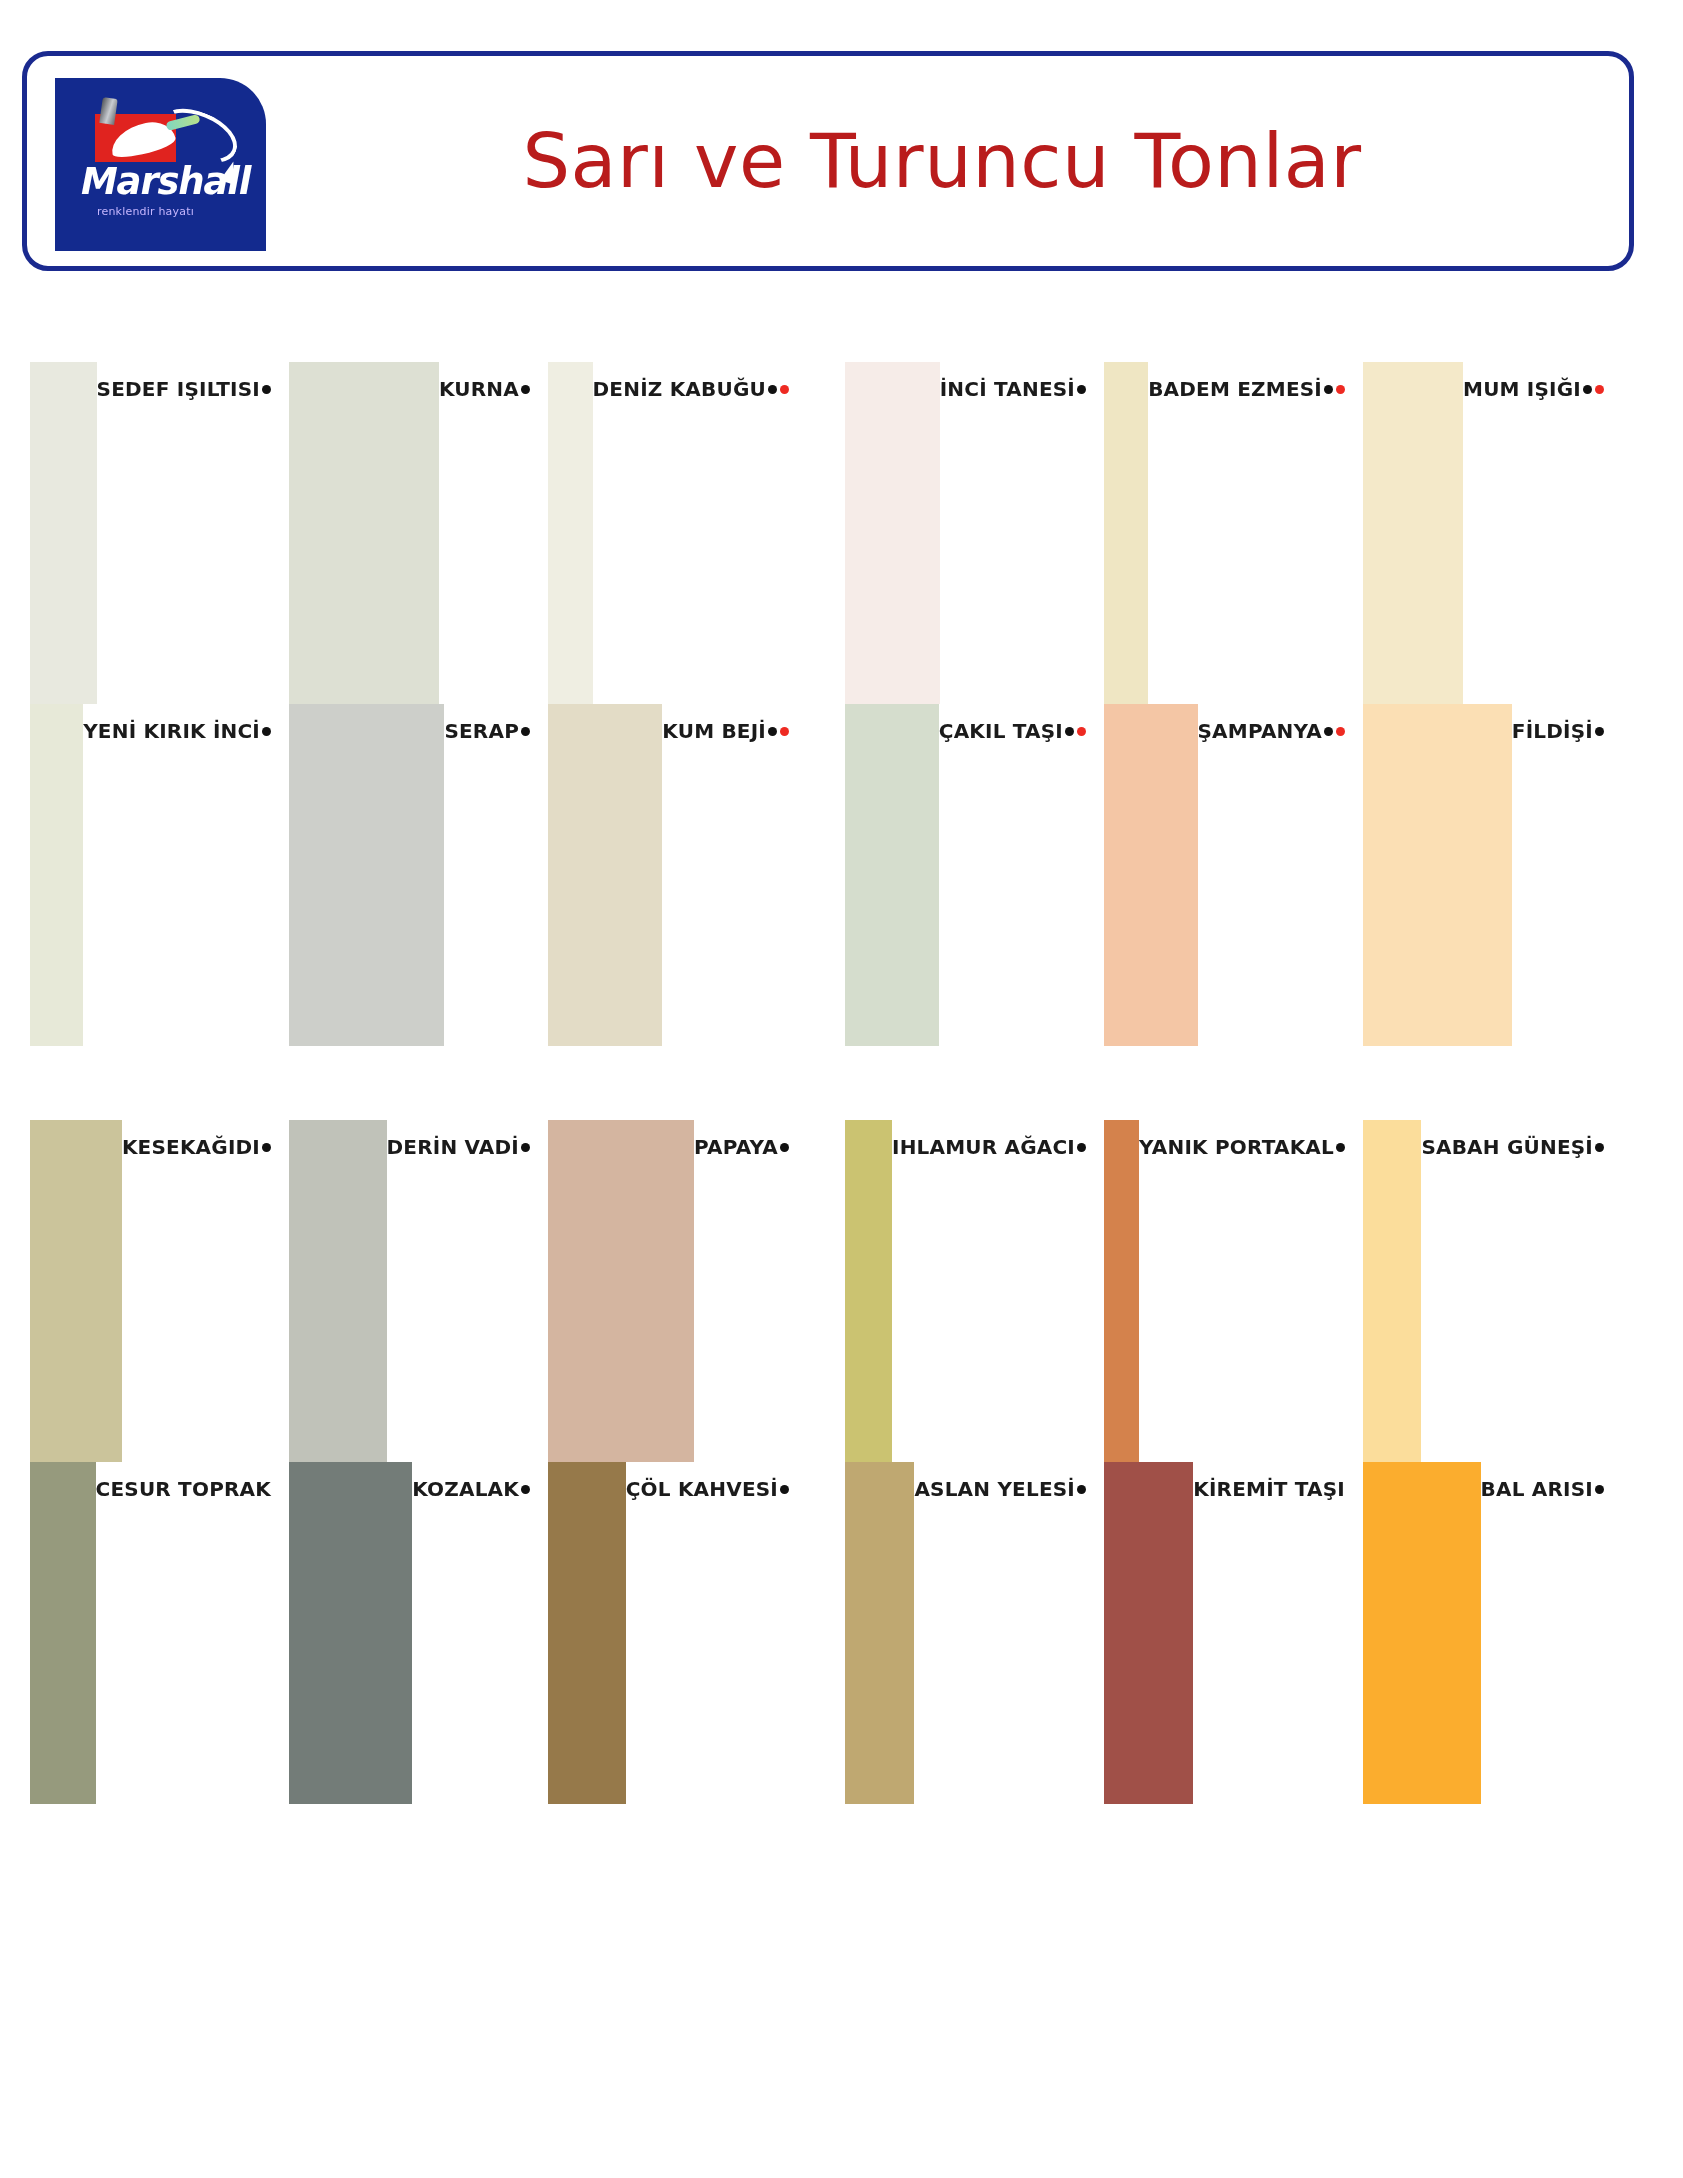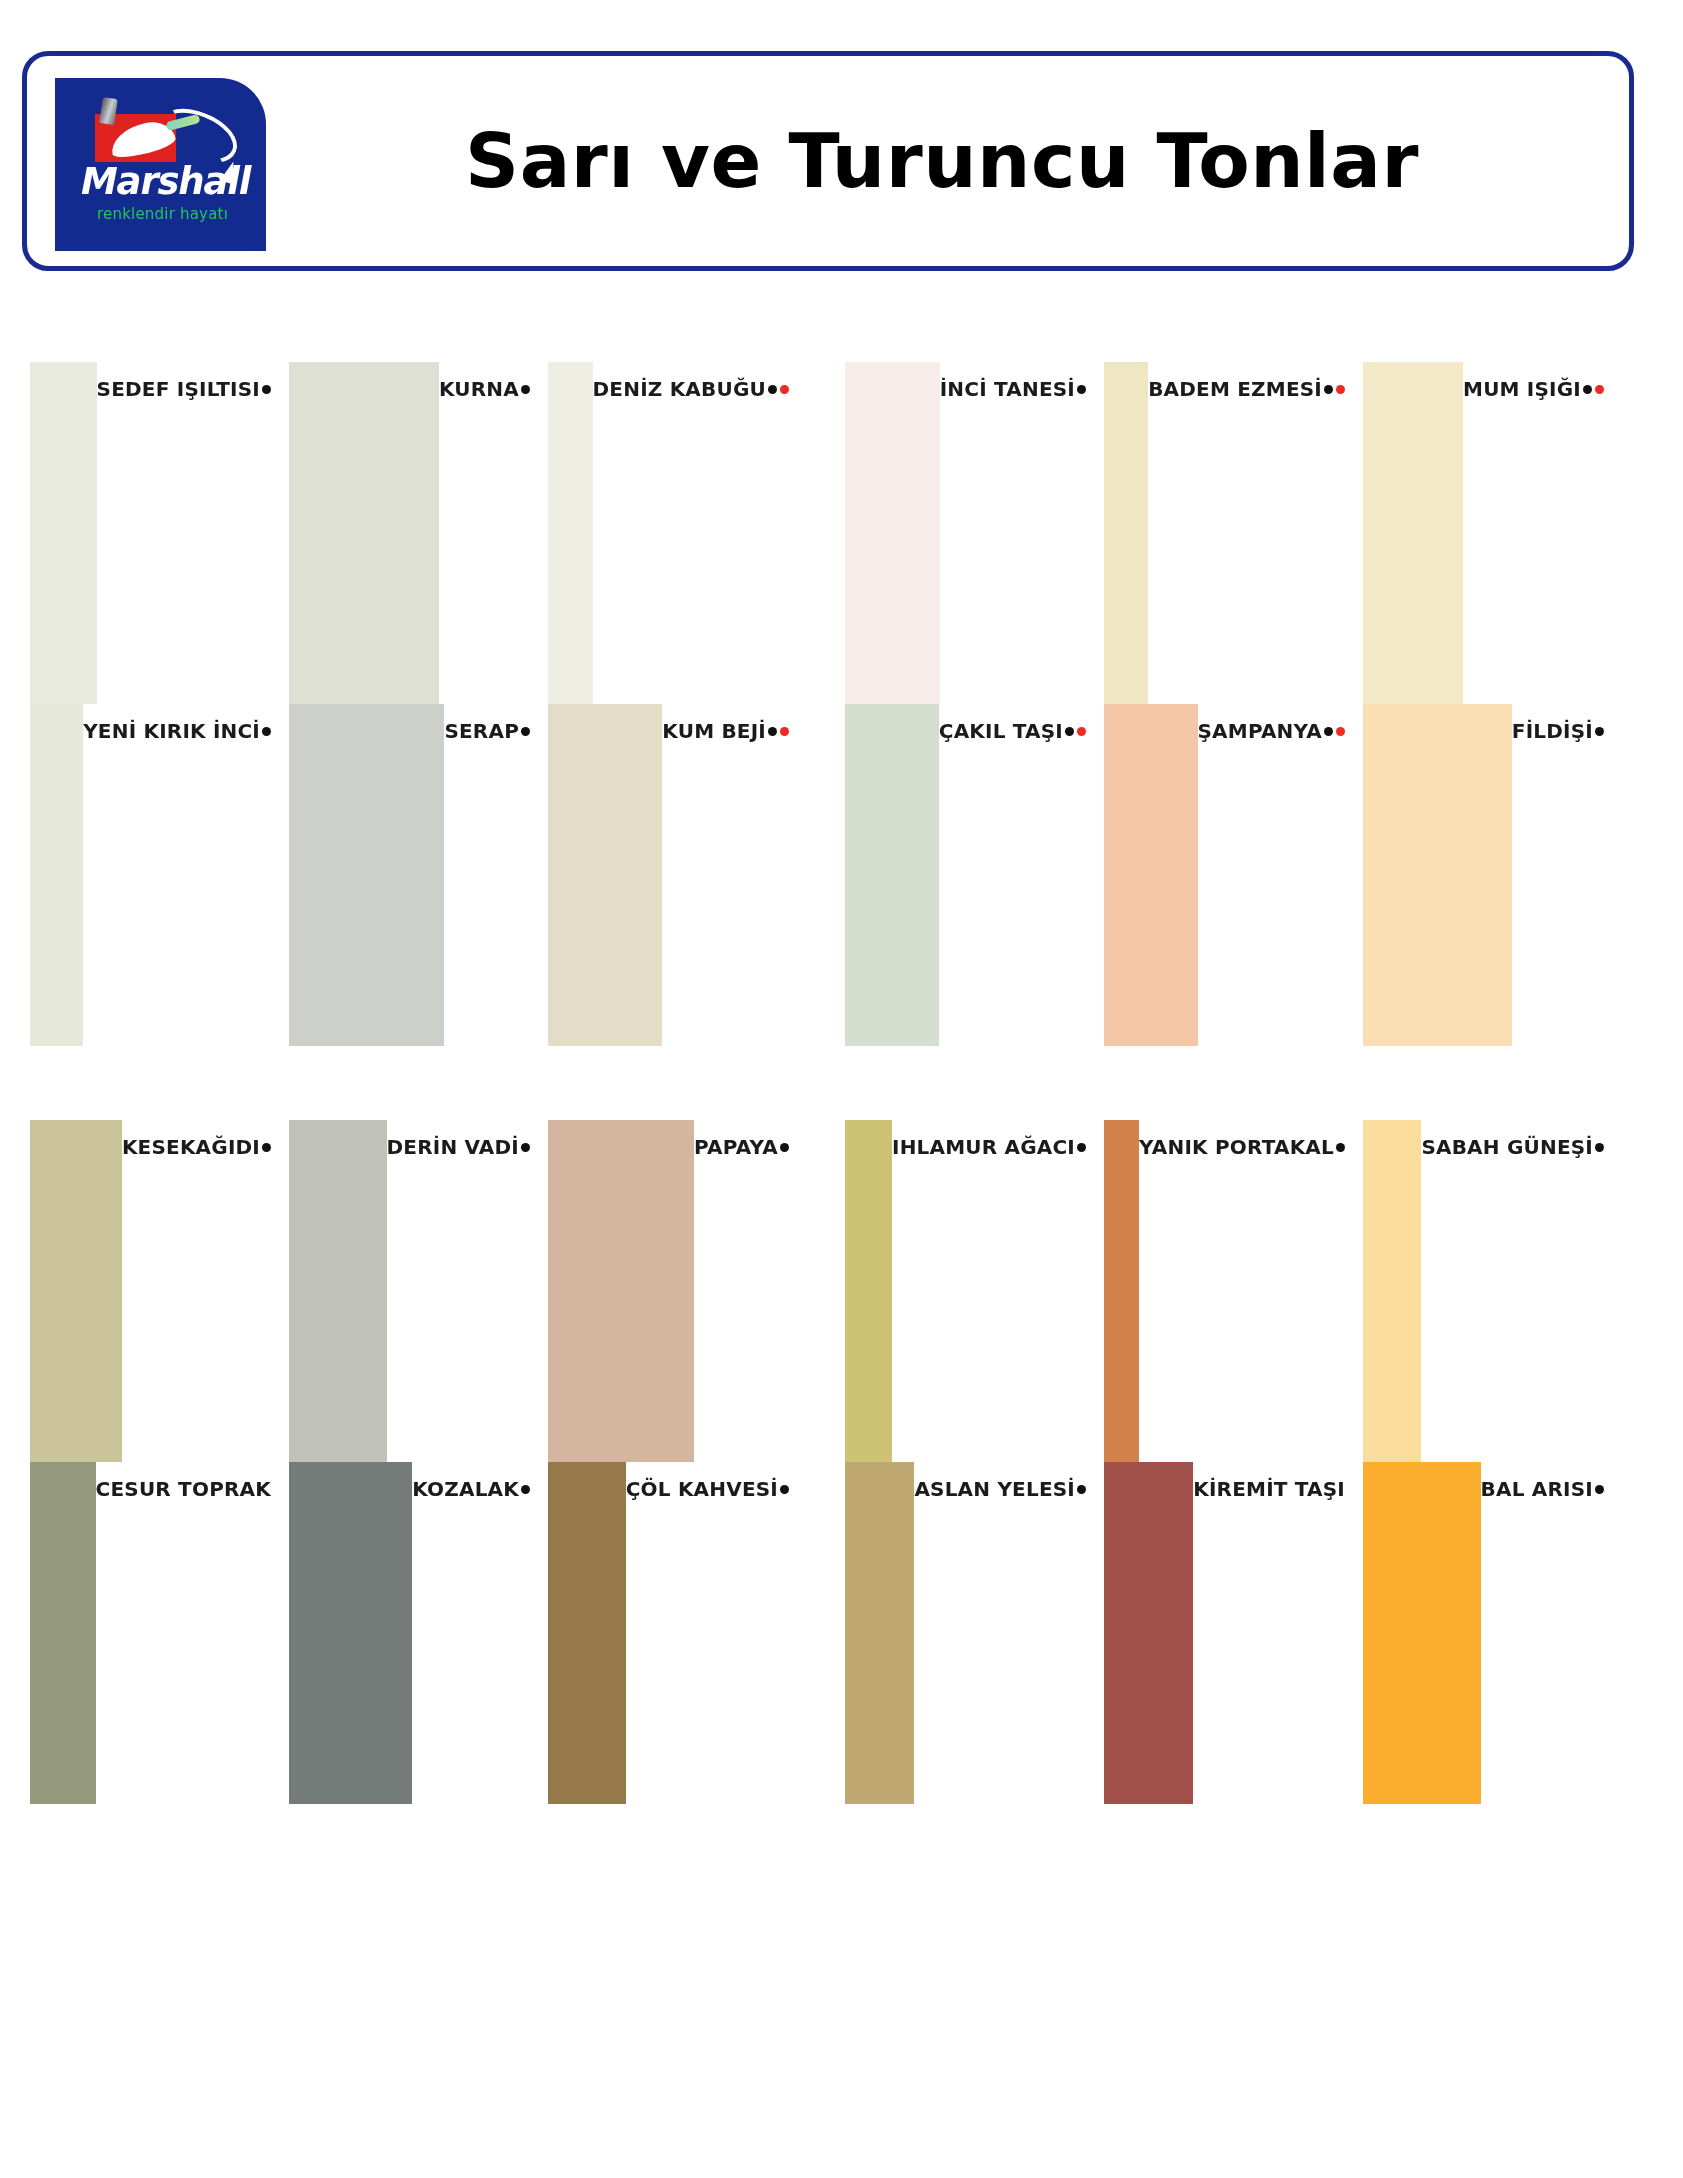--- a/index.html
+++ b/index.html
@@ -106,22 +106,22 @@
     font-weight: bold;
     font-style: italic;
     letter-spacing: -1.2px;
     font-family: "DejaVu Sans", sans-serif;
     line-height: 1;
   }
   .logo-tag {
     position: absolute;
     left: 42px;
     top: 127px;
-    color: #22c55e;
-    font-size: 15px;
+    color: #c4b5fd;
+    font-size: 11px;
     letter-spacing: 0.2px;
     font-family: "DejaVu Sans", sans-serif;
   }
   .logo-leaf {
     position: absolute;
     left: 168px;
     top: 83px;
     width: 0;
     height: 0;
     border-left: 7px solid transparent;
@@ -132,23 +132,23 @@
 
   .page-title {
     position: absolute;
     left: 252px;
     top: 0;
     right: 24px;
     height: 210px;
     display: flex;
     align-items: center;
     justify-content: center;
-    color: #000000;
+    color: #b91c1c;
     font-size: 75px;
-    font-weight: bold;
+    font-weight: normal;
     letter-spacing: 0.5px;
     font-family: "DejaVu Sans", sans-serif;
     white-space: nowrap;
   }
 
   
   .grid-area {
     position: absolute;
     left: 0;
     top: 362px;

